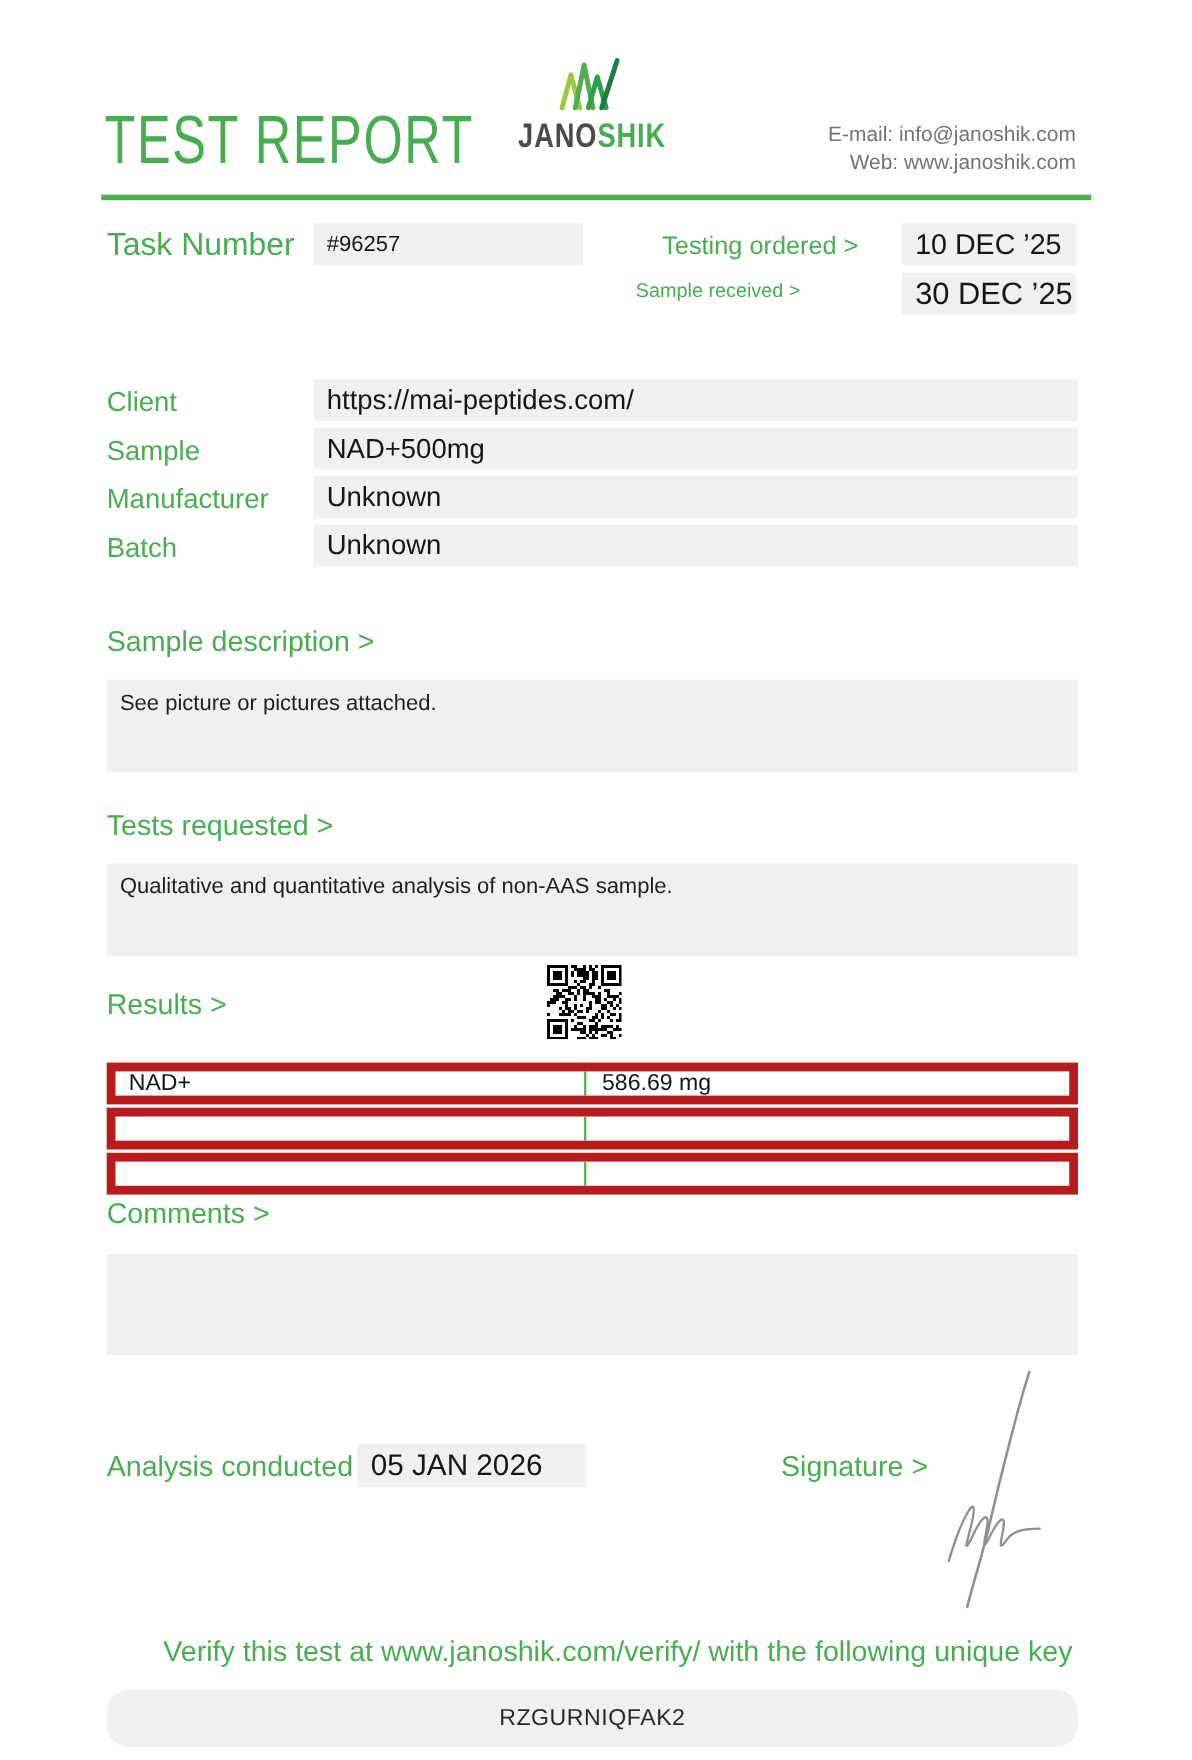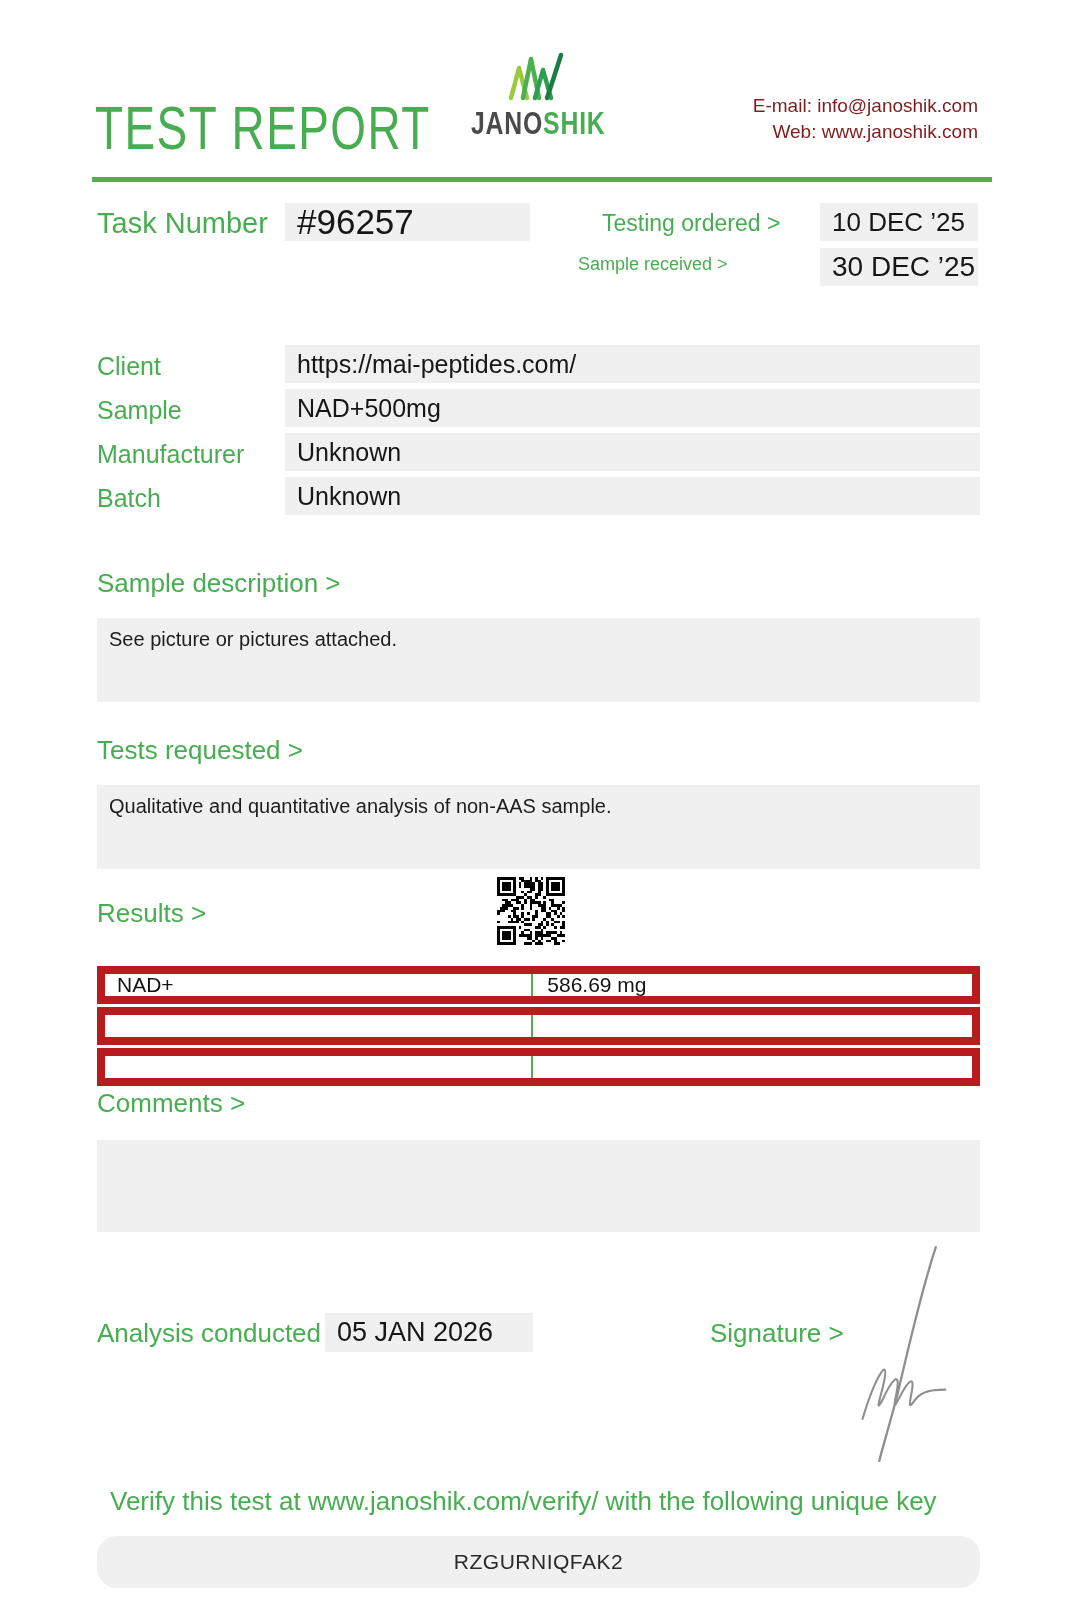--- a/index.html
+++ b/index.html
@@ -15,35 +15,35 @@
     font-weight:500;transform:scaleX(.74);transform-origin:left top;white-space:nowrap;
   }
   .logo{left:455px;top:52px;width:160px;text-align:center;}
   .logo .icon{display:block;margin:0 auto;}
   .wordmark{
     font-size:31px;font-weight:bold;letter-spacing:1px;margin-top:4px;
     transform:scaleX(.8);transform-origin:center top;white-space:nowrap;
   }
   .wordmark .dark{color:#4a4a4c;}
   .wordmark .green{color:#48AD51;}
-  .contact{right:106px;top:93px;text-align:right;font-size:19px;color:#7f1d1d;line-height:26px;}
+  .contact{right:106px;top:110px;text-align:right;font-size:19px;color:#737373;line-height:26px;}
 
   .rule{left:92px;top:177px;width:900px;height:5px;background:#4CAF50;}
 
   
   .glabel{color:#48AD51;white-space:nowrap;}
   .vbox{
     background:#f0f0f0;box-sizing:border-box;display:flex;align-items:center;
     font-size:25px;color:#161616;padding-left:12px;white-space:nowrap;
   }
   .graybox{background:#f0f0f0;box-sizing:border-box;font-size:20px;color:#1d1d1b;padding:10px 12px;}
 
   
   .task-label{left:97px;top:207px;font-size:29px;}
-  .task-box{left:285px;top:203px;width:245px;height:38px;font-size:35px;}
+  .task-box{left:285px;top:203px;width:245px;height:38px;font-size:20px;}
   .ord-label{left:602px;top:210px;font-size:23px;}
   .ord-box{left:820px;top:203px;width:158px;height:38px;font-size:26px;}
   .rec-label{left:578px;top:254px;font-size:18px;}
   .rec-box{left:820px;top:248px;width:158px;height:38px;font-size:28px;}
 
   
   .drow-label{left:97px;font-size:25px;}
   .drow-box{left:285px;width:695px;height:38px;}
 
   
@@ -58,21 +58,21 @@
   .td.val{flex:1;padding-left:14px;}
 
   .qr{left:497px;top:877px;}
 
   
   .analysis-label{left:97px;top:1318px;font-size:26px;}
   .analysis-box{left:325px;top:1313px;width:208px;height:39px;font-size:27px;}
   .sig-label{left:710px;top:1318px;font-size:26px;}
   .signature{left:854px;top:1243px;}
 
-  .verify-line{left:110px;top:1486px;width:886px;font-size:26px;color:#48AD51;white-space:nowrap;}
+  .verify-line{left:89px;top:1486px;width:886px;font-size:26px;color:#48AD51;white-space:nowrap;text-align:right;}
   .key-box{
     left:97px;top:1536px;width:883px;height:52px;background:#f0f0f0;
     display:flex;align-items:center;justify-content:center;font-size:21px;color:#2a2a2a;letter-spacing:.5px;border-radius:20px;
   }
 </style>
 </head>
 <body>
 
 <div class="abs report-title">TEST REPORT</div>
 

